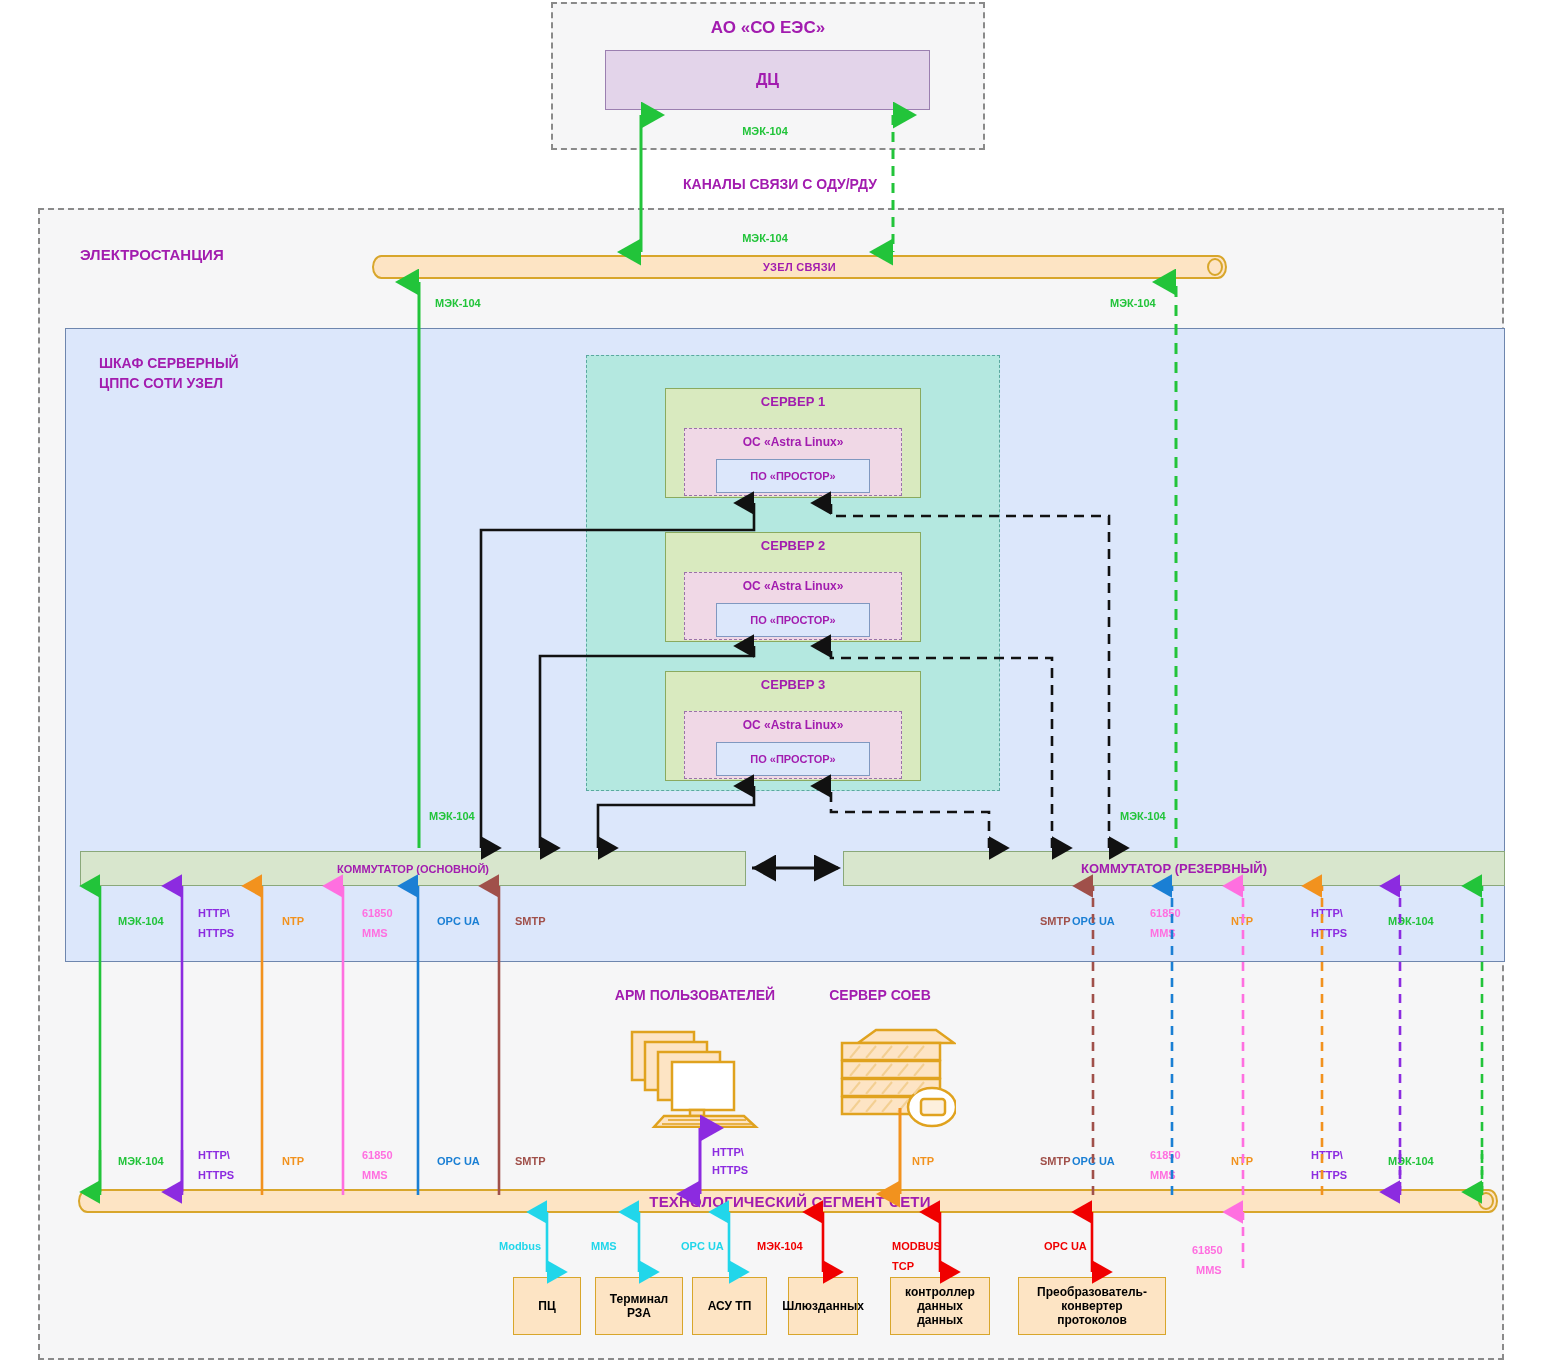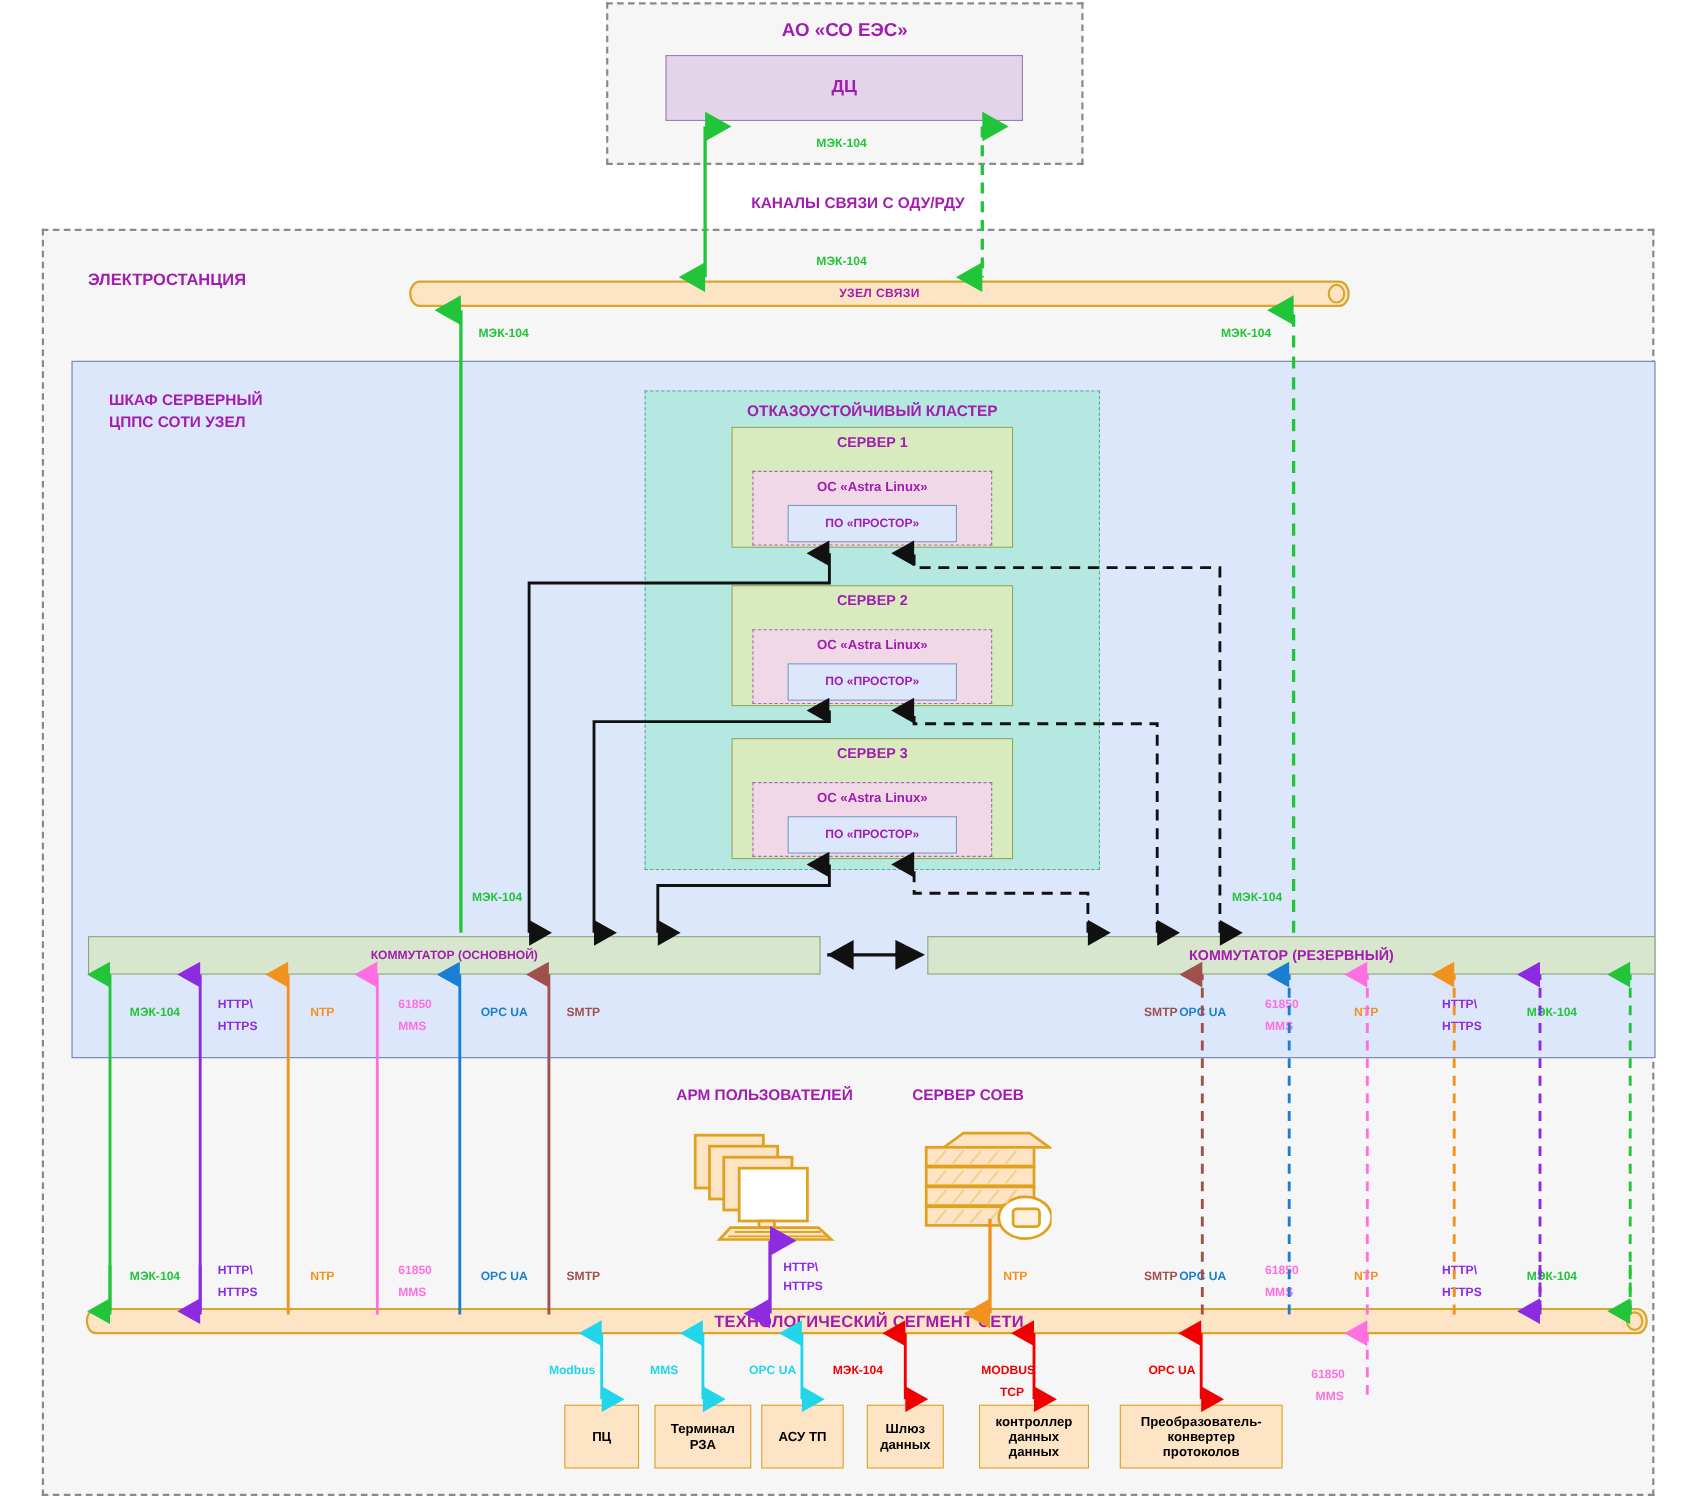--- a/index.html
+++ b/index.html
@@ -57,21 +57,20 @@
 
   <div class="abs" style="left:435px;top:297px;font-size:11px;font-weight:bold;color:#22c43a;">МЭК-104</div>
   <div class="abs" style="left:1110px;top:297px;font-size:11px;font-weight:bold;color:#22c43a;">МЭК-104</div>
   <div class="abs ctr" style="left:700px;top:230px;width:130px;height:16px;font-size:11px;font-weight:bold;color:#22c43a;">МЭК-104</div>
 
   <div class="abs cabinet" style="left:65px;top:328px;width:1440px;height:634px;"></div>
   <div class="abs title-bold" style="left:99px;top:355px;font-size:14px;">ШКАФ СЕРВЕРНЫЙ</div>
   <div class="abs title-bold" style="left:99px;top:375px;font-size:14px;">ЦППС СОТИ УЗЕЛ</div>
 
   <div class="abs cluster" style="left:586px;top:355px;width:414px;height:436px;"></div>
-  <div class="abs ctr title-bold" style="left:586px;top:362px;width:414px;height:22px;font-size:14px;">ОТКАЗОУСТОЙЧИВЫЙ КЛАСТЕР</div>
 
   <div class="abs server" style="left:665px;top:388px;width:256px;height:110px;"></div>
   <div class="abs ctr title-bold" style="left:665px;top:391px;width:256px;height:20px;font-size:13px;">СЕРВЕР 1</div>
   <div class="abs os-box" style="left:684px;top:428px;width:218px;height:68px;"></div>
   <div class="abs ctr title-bold" style="left:684px;top:433px;width:218px;height:18px;font-size:12px;">ОС «Astra Linux»</div>
   <div class="abs ctr po-box title-bold" style="left:716px;top:459px;width:154px;height:34px;font-size:11px;">ПО «ПРОСТОР»</div>
 
   <div class="abs server" style="left:665px;top:532px;width:256px;height:110px;"></div>
   <div class="abs ctr title-bold" style="left:665px;top:535px;width:256px;height:20px;font-size:13px;">СЕРВЕР 2</div>
   <div class="abs os-box" style="left:684px;top:572px;width:218px;height:68px;"></div>
@@ -198,32 +197,32 @@
       <div class="abs" style="left: 499px; top: 1240px; font-size: 11px; font-weight: bold; color: rgb(33, 214, 234); white-space: nowrap;">Modbus</div>
       <div class="abs dev-box ctr" style="left: 595px; top: 1277px; width: 88px; height: 58px; flex-direction: column; font-size: 12px; font-weight: bold; line-height: 1.18;">
         <span>Терминал</span>
         <span>РЗА</span>
       </div>
       <div class="abs" style="left: 591px; top: 1240px; font-size: 11px; font-weight: bold; color: rgb(33, 214, 234); white-space: nowrap;">MMS</div>
       <div class="abs dev-box ctr" style="left: 692px; top: 1277px; width: 75px; height: 58px; flex-direction: column; font-size: 12px; font-weight: bold; line-height: 1.18;">
         <span>АСУ ТП</span>
       </div>
       <div class="abs" style="left: 681px; top: 1240px; font-size: 11px; font-weight: bold; color: rgb(33, 214, 234); white-space: nowrap;">OPC UA</div>
-      <div class="abs dev-box ctr" style="left: 788px; top: 1277px; width: 70px; height: 58px; flex-direction: column; font-size: 12px; font-weight: bold; line-height: 1.18;">
+      <div class="abs dev-box ctr" style="left: 788px; top: 1277px; width: 70px; height: 58px; flex-direction: row; font-size: 12px; font-weight: bold; line-height: 1.18;">
         <span>Шлюз</span>
         <span>данных</span>
       </div>
       <div class="abs" style="left: 757px; top: 1240px; font-size: 11px; font-weight: bold; color: rgb(240, 0, 0); white-space: nowrap;">МЭК-104</div>
       <div class="abs dev-box ctr" style="left: 890px; top: 1277px; width: 100px; height: 58px; flex-direction: column; font-size: 12px; font-weight: bold; line-height: 1.18;">
         <span>контроллер</span>
         <span>данных</span>
         <span>данных</span>
       </div>
       <div class="abs" style="left: 892px; top: 1240px; font-size: 11px; font-weight: bold; color: rgb(240, 0, 0); white-space: nowrap;">MODBUS</div>
-      <div class="abs" style="left: 892px; top: 1260px; font-size: 11px; font-weight: bold; color: rgb(240, 0, 0); white-space: nowrap; margin-left: 17px;">TCP</div>
+      <div class="abs" style="left: 892px; top: 1260px; font-size: 11px; font-weight: bold; color: rgb(240, 0, 0); white-space: nowrap;">TCP</div>
       <div class="abs dev-box ctr" style="left: 1018px; top: 1277px; width: 148px; height: 58px; flex-direction: column; font-size: 12px; font-weight: bold; line-height: 1.18;">
         <span>Преобразователь-</span>
         <span>конвертер</span>
         <span>протоколов</span>
       </div>
       <div class="abs" style="left: 1044px; top: 1240px; font-size: 11px; font-weight: bold; color: rgb(240, 0, 0); white-space: nowrap;">OPC UA</div>
     </div>
 
   <div class="abs" style="left:1192px;top:1244px;font-size:11px;font-weight:bold;color:#ff6fe0;">61850</div>
   <div class="abs" style="left:1196px;top:1264px;font-size:11px;font-weight:bold;color:#ff6fe0;">MMS</div>

